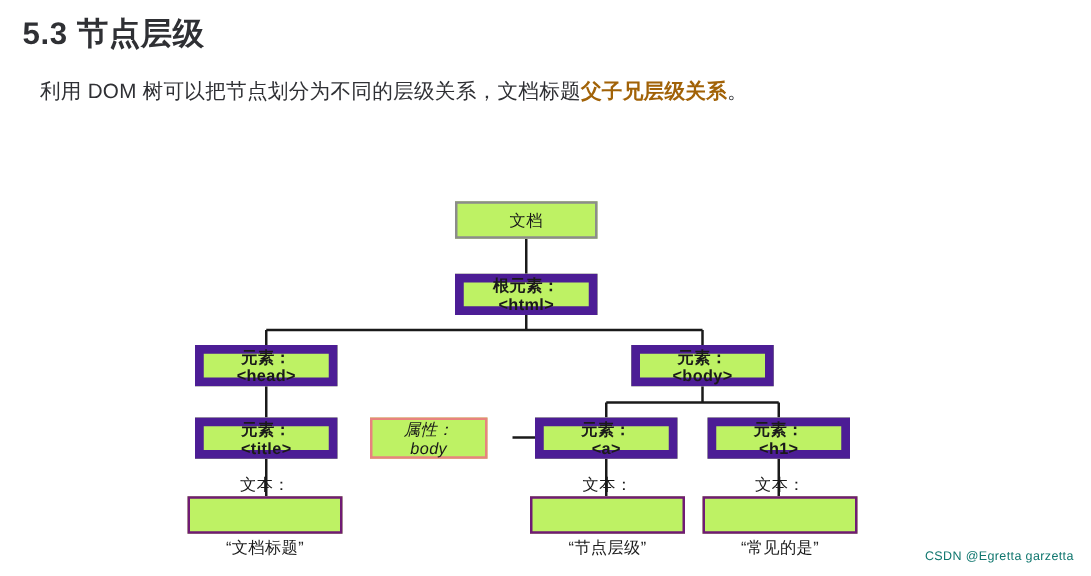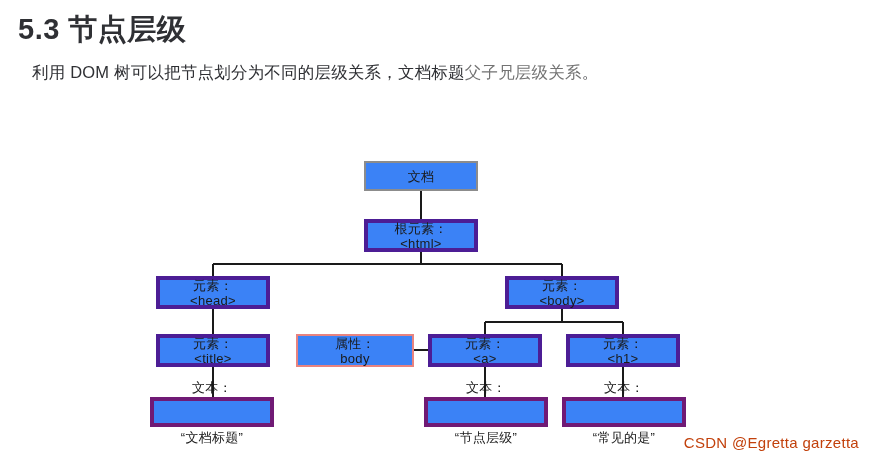--- a/index.html
+++ b/index.html
@@ -13,40 +13,40 @@
     font-family: "Liberation Sans", "DejaVu Sans", sans-serif;
     overflow: hidden;
     position: relative;
   }
 
   
   #page-title {
     position: absolute;
     left: 18px;
     top: 10px;
-    font-size: 29px;
+    font-size: 25px;
     font-weight: bold;
     color: #2f3034;
     letter-spacing: 0.5px;
     white-space: nowrap;
   }
 
   
   #intro-paragraph {
     position: absolute;
     left: 32px;
     top: 62px;
     font-size: 16.5px;
     color: #2f3034;
     white-space: nowrap;
     letter-spacing: 0.2px;
   }
   #intro-paragraph .emph {
-    color: #737373;
-    font-weight: normal;
+    color: #a16207;
+    font-weight: bold;
   }
 
   
   #dom-tree-diagram {
     position: absolute;
     left: 0;
     top: 0;
     width: 873px;
     height: 461px;
   }
@@ -55,47 +55,47 @@
     left: 0;
     top: 0;
     width: 873px;
     height: 461px;
     pointer-events: none;
   }
 
   .tree-node {
     position: absolute;
     box-sizing: border-box;
-    background: #3b82f6;
+    background: #bef264;
     text-align: center;
     font-size: 13px;
     line-height: 15px;
     color: #1a1a1a;
     display: flex;
     flex-direction: column;
     align-items: center;
     justify-content: center;
     white-space: nowrap;
     letter-spacing: 0.3px;
   }
   .tree-node .node-line-1 { display: block; }
   .tree-node .node-line-2 { display: block; text-align: center; }
 
   .border-gray  { border: 2px solid #8c8c8c; }
-  .border-black { border: 4px solid #4c1d95; }
+  .border-black { border: 7px solid #4c1d95; font-weight: bold; }
   .border-red   { border: 2px solid #e8837f; }
-  .border-blue  { border: 4px solid #701a75; gap: 35px; }
+  .border-blue  { border: 2px solid #701a75; gap: 35px; }
 
   
   #csdn-watermark {
     position: absolute;
     right: 14px;
     bottom: 10px;
-    font-size: 15px;
-    color: #c2410c;
+    font-size: 10px;
+    color: #0f766e;
     white-space: nowrap;
     letter-spacing: 0.3px;
   }
 </style>
 </head>
 <body>
 
 <div id="page-title">5.3 节点层级</div>
 
 <div id="intro-paragraph"><span>利用 DOM 树可以把节点划分为不同的层级关系，文档标题</span><span class="emph">父子兄层级关系</span><span>。</span></div>
@@ -130,21 +130,21 @@
         <span class="node-line-2">&lt;head&gt;</span>
       </div>
       <div class="tree-node border-black" style="left: 505px; top: 276px; width: 114px; height: 33px;">
         <span class="node-line-1">元素：</span>
         <span class="node-line-2">&lt;body&gt;</span>
       </div>
       <div class="tree-node border-black" style="left: 156px; top: 334px; width: 114px; height: 33px;">
         <span class="node-line-1">元素：</span>
         <span class="node-line-2">&lt;title&gt;</span>
       </div>
-      <div class="tree-node border-red" style="left: 296px; top: 334px; width: 118px; height: 33px;">
+      <div class="tree-node border-red" style="left: 296px; top: 334px; width: 94px; height: 33px; font-style: italic;">
         <span class="node-line-1">属性：</span>
         <span class="node-line-2">body</span>
       </div>
       <div class="tree-node border-black" style="left: 428px; top: 334px; width: 114px; height: 33px;">
         <span class="node-line-1">元素：</span>
         <span class="node-line-2">&lt;a&gt;</span>
       </div>
       <div class="tree-node border-black" style="left: 566px; top: 334px; width: 114px; height: 33px;">
         <span class="node-line-1">元素：</span>
         <span class="node-line-2">&lt;h1&gt;</span>

